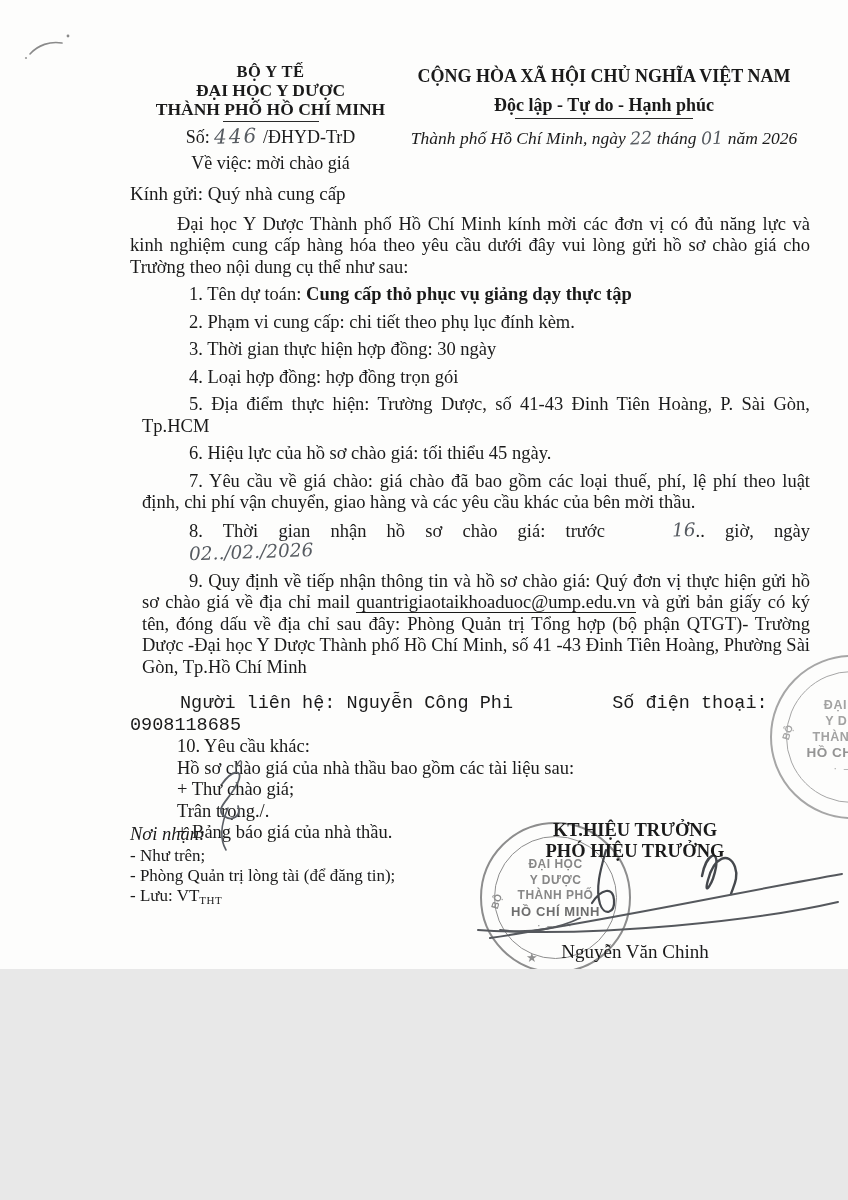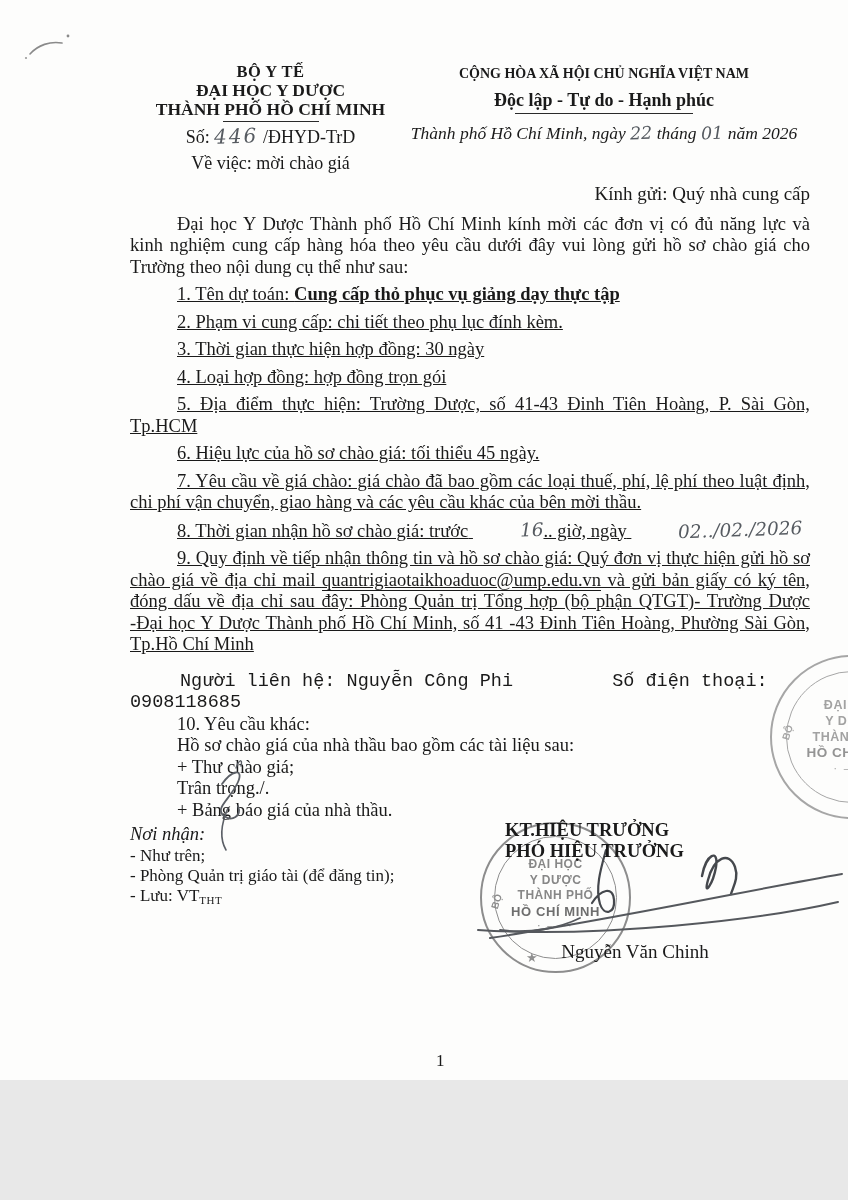--- a/index.html
+++ b/index.html
@@ -1,53 +1,53 @@
 <!DOCTYPE html>
 <html><head>
 <meta charset="utf-8">
 <style>
   html,body{margin:0;padding:0;background:#e8e8e8;}
   .page{
-    position:relative;width:848px;height:1080px;margin:0 auto;
+    position:relative;width:848px;height:969px;margin:0 auto;
     background:#fdfdfc;overflow:hidden;
     font-family:"Liberation Serif",serif;color:#1a1a1a;
   }
   .abs{position:absolute;}
   
   .hdr-left{left:128px;top:62px;width:285px;text-align:center;line-height:19px;}
   .hdr-left .l1{font-size:16.5px;font-weight:bold;letter-spacing:.5px;}
   .hdr-left .l2,.hdr-left .l3{font-size:17.5px;font-weight:bold;}
   .uline-left{width:96px;height:0;border-bottom:1.6px solid #2a2a2a;margin:2px auto 0 auto;}
   .so-line{margin-top:5px;font-size:18px;}
   .subject{margin-top:7px;font-size:18px;text-align:center;}
   .hdr-right{left:408px;top:66px;width:392px;text-align:center;}
-  .hdr-right .l1{font-size:14px;font-weight:bold;}
+  .hdr-right .l1{font-size:18px;font-weight:bold;}
   .hdr-right .l2{font-size:18px;font-weight:bold;margin-top:8px;}
   .uline-right{width:178px;height:0;border-bottom:1.6px solid #2a2a2a;margin:2px auto 0 auto;}
   .date-line{margin-top:9px;font-size:17.5px;font-style:italic;}
   
   .hand{font-family:"DejaVu Serif",serif;font-style:italic;color:#565b61;display:inline-block;transform:rotate(-2deg);}
   .hand-lg{font-size:20px;letter-spacing:2px;}
   
   .body{left:130px;top:183px;width:680px;font-size:18.5px;line-height:21.5px;}
-  .sal{text-align:right;font-size:19px;margin:0 0 9px 0;}
+  .sal{text-align:left;font-size:19px;margin:0 0 9px 0;}
   p.para{margin:0;text-align:justify;text-indent:47px;}
-  p.li{margin:6px 0 0 0;text-indent:47px;text-align:justify;text-decoration:underline;}
+  p.li{margin:6px 0 0 12px;text-indent:47px;text-align:justify;}
   .email{border-bottom:1.4px solid #1a1a1a;}
   .contact-row{margin-top:15px;font-family:Liberation Mono, monospace;}
   .contact-row .c1{margin-left:50px;}
   .contact-row .c2{margin-left:88px;}
   .flush{margin:0 0 0 16px;text-indent:0;text-align:left;}
   .closing{margin-top:5px;}
   sub.luu{font-size:11px;vertical-align:-3px;letter-spacing:.5px;}
   
   .recipients{left:130px;top:824px;width:340px;font-size:17px;line-height:20px;}
   .recipients .title{font-size:18.5px;font-weight:normal;font-style:italic;margin-bottom:2px;}
   
-  .sig-titles{left:505px;top:820px;width:260px;text-align:left;font-weight:bold;font-size:18.5px;line-height:21px;z-index:4;}
+  .sig-titles{left:505px;top:820px;width:260px;text-align:center;font-weight:bold;font-size:18.5px;line-height:21px;z-index:4;}
   .sig-name{left:520px;top:941px;width:230px;text-align:center;font-weight:normal;font-size:19px;z-index:4;}
   
   .stamp{border-radius:50%;z-index:1;font-family:"Liberation Sans",sans-serif;}
   .stamp .inner{position:absolute;border-radius:50%;}
   .stamp .txt{position:absolute;width:100%;text-align:center;font-weight:bold;}
   .stamp-main{left:480px;top:822px;width:147px;height:147px;border:2.5px solid #8d8d8d;}
   .stamp-main .inner{inset:12px;border:1.6px solid #8d8d8d;}
   .stamp-main .txt{top:33px;font-size:12px;line-height:15.5px;color:#878787;letter-spacing:.5px;}
   .stamp-main .big{font-size:13px;color:#6e6e6e;letter-spacing:.6px;}
   .stamp-main .dots{font-size:9px;letter-spacing:2px;color:#9a9a9a;}
@@ -133,21 +133,21 @@
 
   <svg class="abs z3" style="left:192px;top:752px;" width="70" height="100" viewBox="0 0 70 100">
     <path d="M30 32 c10 -14 22 -16 16 -2 c-8 18 -24 26 -14 34 c8 6 18 0 14 -10" stroke="#5b5f66" stroke-width="1.8" fill="none" stroke-linecap="round"></path>
     <path d="M36 56 c-7 16 -9 30 -2 42" stroke="#5b5f66" stroke-width="1.6" fill="none" stroke-linecap="round"></path>
     <path d="M44 16 c2 -7 7 -11 5 -2" stroke="#5b5f66" stroke-width="1.4" fill="none" stroke-linecap="round"></path>
   </svg>
 
   <div class="abs recipients">
     <div class="title">Nơi nhận:</div>
     <div>- Như trên;</div>
-    <div>- Phòng Quản trị giáo tài (để đăng tin);</div>
+    <div>- Phòng Quản trị lòng tài (để đăng tin);</div>
     <div>
       <span>- Lưu: VT</span><sub class="luu">THT</sub>
     </div>
   </div>
 
   <div class="abs sig-titles">
     <div>KT.HIỆU TRƯỞNG</div>
     <div>PHÓ HIỆU TRƯỞNG</div>
   </div>
   <div class="abs sig-name">Nguyễn Văn Chinh</div>

